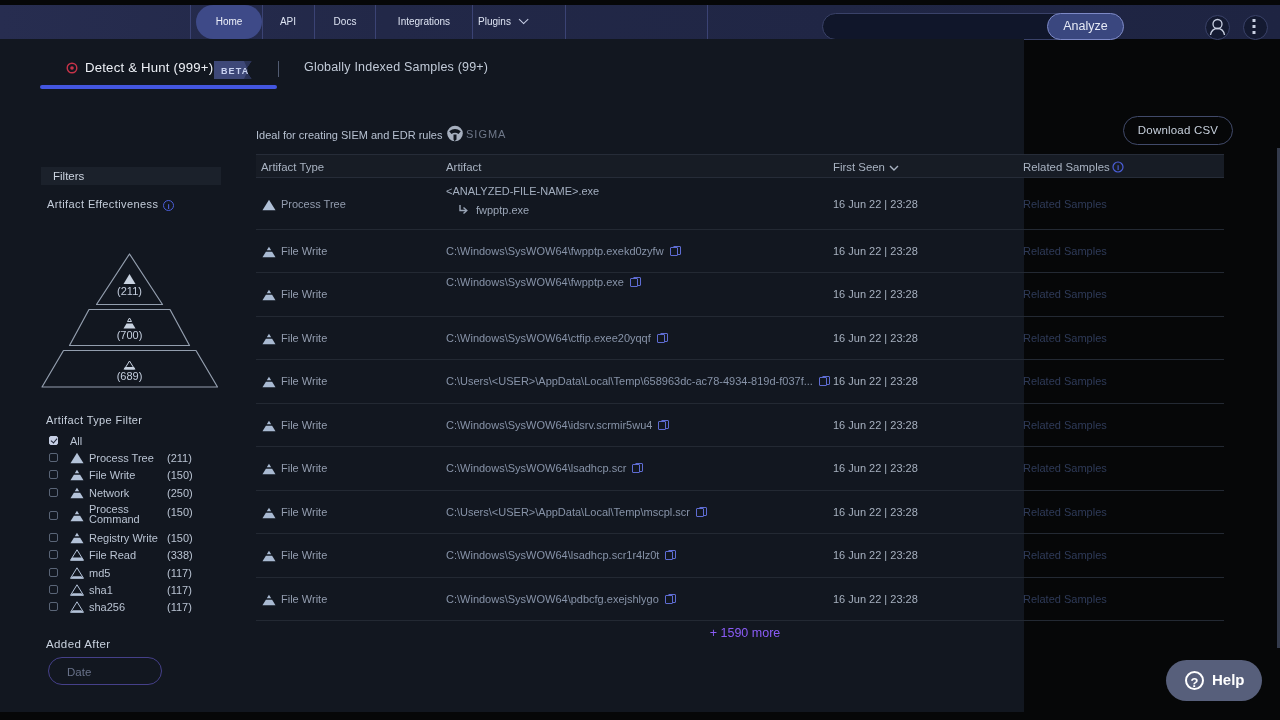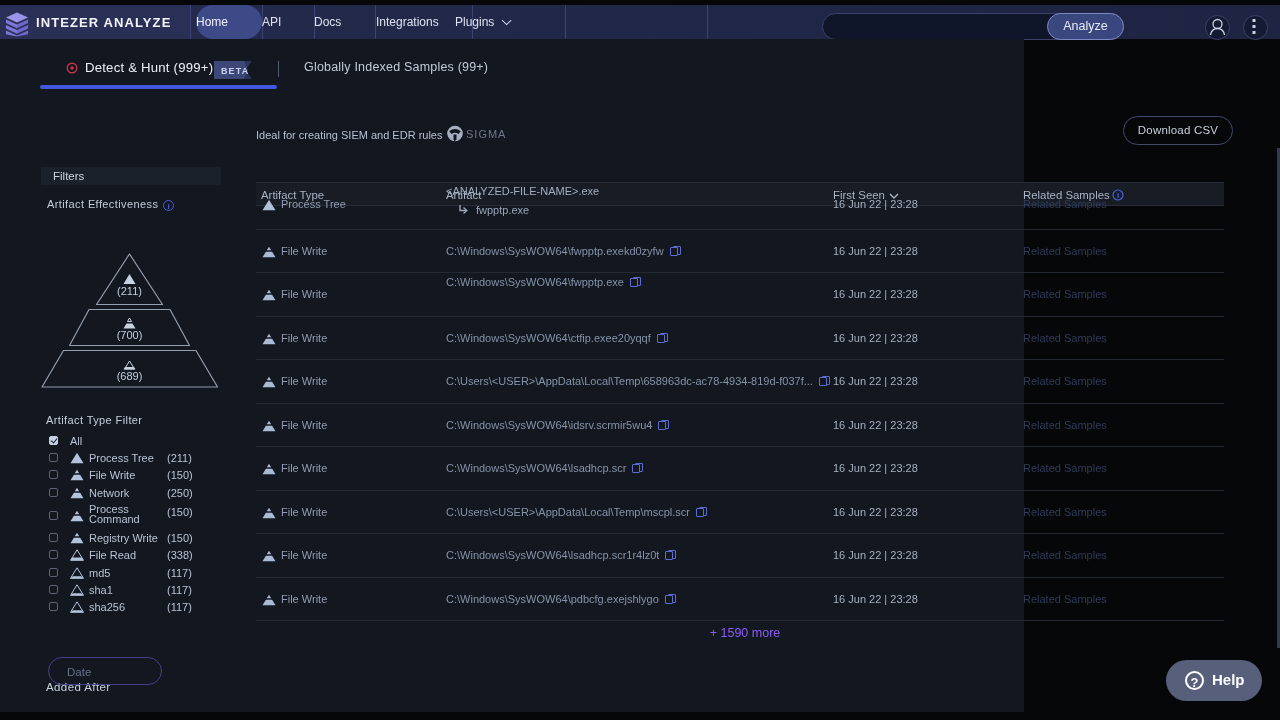--- a/index.html
+++ b/index.html
@@ -9,22 +9,22 @@
   #page { position:relative; width:1280px; height:720px; background:#060708; }
   .abs { position:absolute; }
 
   
   #nav { position:absolute; left:0; top:5px; width:1280px; height:34px;
          background:linear-gradient(90deg,#272d50 0%,#222848 30%,#1e2442 100%); }
   #logoblock { position:absolute; left:0; top:0; width:190px; height:34px; background:#2a3055; }
   #logotext { position:absolute; left:36px; top:10px; font-size:13px; font-weight:bold;
               letter-spacing:1.1px; color:#f2f4fa; }
   .navsep { position:absolute; top:0; width:1px; height:34px; background:#3b4374; }
-  .navitem { position:absolute; top:0; height:34px; line-height:34px; 
-             color:#dde3f2; font-size:12px;border-radius:17px; }
+  .navitem { position:absolute; top:0; height:34px; line-height:34px; text-align:center;
+             color:#dde3f2; font-size:10px;border-radius:17px; }
   #home { background:#3e4a88; color:#eef1fa; }
   .chev { display:inline-block; width:7px; height:7px; border-right:1.4px solid #c7cfe6;
           border-bottom:1.4px solid #c7cfe6; transform:rotate(45deg) translateY(-3px); margin-left:7px; }
   #searchpill { position:absolute; left:822px; top:8px; width:302px; height:27px;
                 background:#10162a; border:1px solid #3a4269; border-radius:14px; }
   #searchph { position:absolute; left:838px; top:16px; font-size:10.5px; color:#8891ab;margin-top:48px; }
   #analyzebtn { position:absolute; left:1047px; top:8px; width:77px; height:27px;
                 background:#3a477f; border:1px solid #7d89c6; border-radius:14px;
                 color:#e6eaf6; font-size:12.5px; text-align:center; line-height:25px; }
   .circbtn { position:absolute; top:10px; width:25px; height:25px; border-radius:50%;
@@ -54,34 +54,34 @@
   #sb-atf { position:absolute; left:46px; top:375px; font-size:11px; color:#c7d0dd; letter-spacing:0.4px; }
   .cbrow { position:absolute; left:49px; width:160px; font-size:11px; color:#b9c3d2; }
   .cbrow span { white-space:nowrap; }
   .cb { position:absolute; left:0; top:1px; width:9px; height:9px; border:1px solid #5a6577; border-radius:2px; }
   .cbchecked { background:#c6cfe4; border-color:#c6cfe4; }
   .cbchecked:after { content:""; position:absolute; left:2px; top:0.5px; width:3px; height:5px;
                      border-right:1.5px solid #1a2030; border-bottom:1.5px solid #1a2030; transform:rotate(40deg); }
   .cbicon { position:absolute; left:21px; top:0; }
   .cblabel { position:absolute; left:40px; top:0; }
   .cbcount { position:absolute; left:118px; top:0; }
-  #sb-added { position:absolute; left:46px; top:599px; font-size:11.5px; color:#c9d2df; letter-spacing:0.4px;margin-top:43px; }
+  #sb-added { position:absolute; left:46px; top:599px; font-size:11.5px; color:#c9d2df; letter-spacing:0.4px; }
   #sb-date { position:absolute; left:48px; top:618px; width:114px; height:28px;
              border:1.3px solid #45408a; border-radius:14px; }
   #sb-date span { position:absolute; left:18px; top:8px; font-size:11.5px; color:#69728a; }
 
   
   #ideal { position:absolute; left:256px; top:90px; font-size:11px; color:#b6c0d0; }
   #sigma { position:absolute; left:447px; top:86px; }
   #sigmatxt { position:absolute; left:466px; top:89px; font-size:11px; color:#6f7889; letter-spacing:1px; }
   #dlcsv { position:absolute; left:1123px; top:77px; width:110px; height:29px;
            border:1px solid #414a6a; border-radius:14.5px; color:#c7d0dc; font-size:11.5px;
            text-align:center; line-height:27px; letter-spacing:0.2px; }
   #thead { position:absolute; left:256px; top:115px; width:968px; height:24px; background:#171c25;
-           border-top:1px solid #262c38; border-bottom:1px solid #262c38;margin-top:28px; }
+           border-top:1px solid #262c38; border-bottom:1px solid #262c38; }
   .th { position:absolute; top:6px; font-size:11.4px; color:#a9b3c2; }
   .row { position:absolute; left:256px; width:968px; border-bottom:1px solid #232933; }
   .ticon { position:absolute; left:6px; }
   .rtype { position:absolute; left:25px; font-size:11px; color:#939daf; }
   .rart { position:absolute; left:190px; font-size:11px; color:#8793a8; white-space:nowrap; }
   .rdate { position:absolute; left:577px; font-size:11px; color:#a6b0bf; }
   .rrel { position:absolute; left:767px; font-size:11px; color:#2f3b59; }
   .cpy { display:inline-block; position:relative; width:9px; height:10px; margin-left:6px; vertical-align:-1px; }
   .cpy:before { content:""; position:absolute; left:3px; top:0; width:6px; height:7px; border:1px solid #5e6cd2; border-radius:1px; }
   .cpy:after { content:""; position:absolute; left:0; bottom:0; width:6px; height:7px; border:1px solid #5e6cd2; border-radius:1px; background:#121720; }
@@ -91,32 +91,20 @@
   #help .q { position:absolute; left:19px; top:11px; width:19px; height:19px; border:2px solid #fff;
              border-radius:50%; color:#fff; font-size:13px; font-weight:bold; text-align:center; line-height:19px; }
   #help .t { position:absolute; left:46px; top:11px; color:#fff; font-size:15px; font-weight:bold; }
   #scrollbar { position:absolute; left:1277px; top:148px; width:3px; height:500px; background:#333a4b; }
 </style>
 </head>
 <body>
 <div id="page">
 
   <div id="nav">
-    <div id="logoblock">
-      <svg class="abs" style="left:5px;top:6px" width="24" height="26" viewBox="0 0 26 27">
-        <polygon points="13,1 25,6.5 13,12 1,6.5" fill="#9a95e8"></polygon>
-        <polygon points="1,8.5 13,14 13,18 1,12.5" fill="#7d77d8"></polygon>
-        <polygon points="25,8.5 13,14 13,18 25,12.5" fill="#6f68cc"></polygon>
-        <polygon points="1,14.5 13,20 13,24 1,18.5" fill="#7d77d8"></polygon>
-        <polygon points="25,14.5 13,20 13,24 25,18.5" fill="#6f68cc"></polygon>
-        <polygon points="1,20.5 13,26 13,27 1,24.5" fill="#7d77d8"></polygon>
-        <polygon points="25,20.5 13,26 13,27 25,24.5" fill="#6f68cc"></polygon>
-      </svg>
-      <div id="logotext">INTEZER ANALYZE</div>
-    </div>
     <div class="navsep" style="left:190px"></div>
     <div id="home" class="navitem" style="left:196px;width:66px">Home</div>
     <div class="navsep" style="left:262px"></div>
     <div class="navitem" style="left:262px;width:52px">API</div>
     <div class="navsep" style="left:314px"></div>
     <div class="navitem" style="left:314px;width:62px">Docs</div>
     <div class="navsep" style="left:375px"></div>
     <div class="navitem" style="left:376px;width:96px">Integrations</div>
     <div class="navsep" style="left:472px"></div>
     <div class="navitem" style="left:455px;width:93px">Plugins<span class="chev"></span></div>

